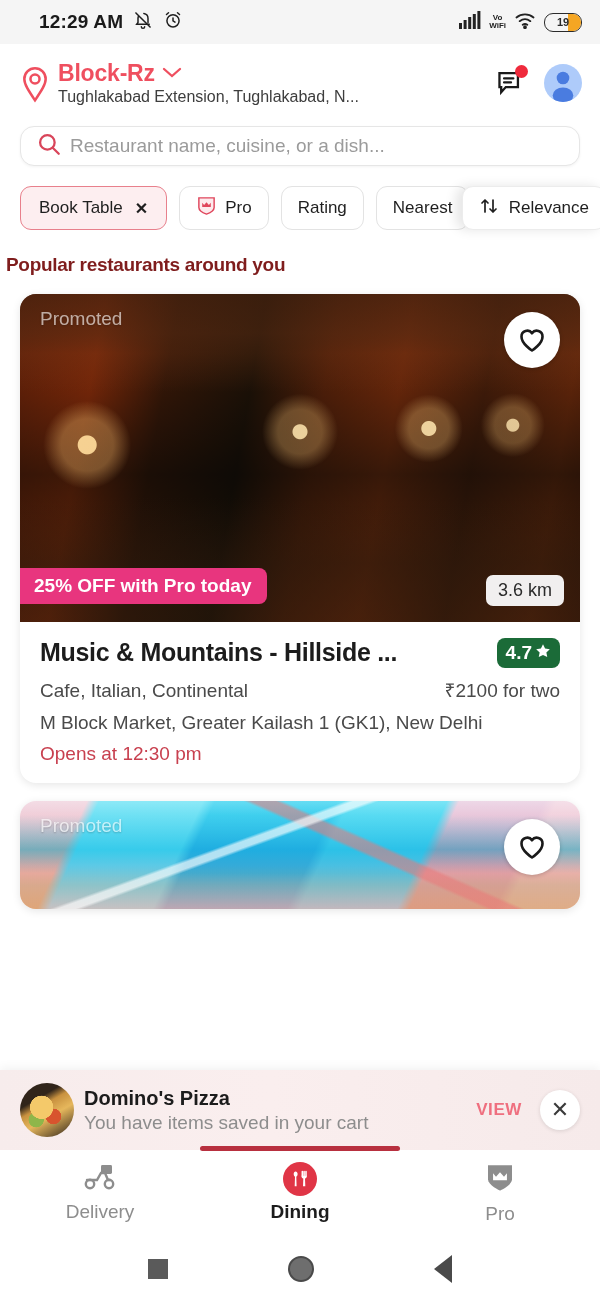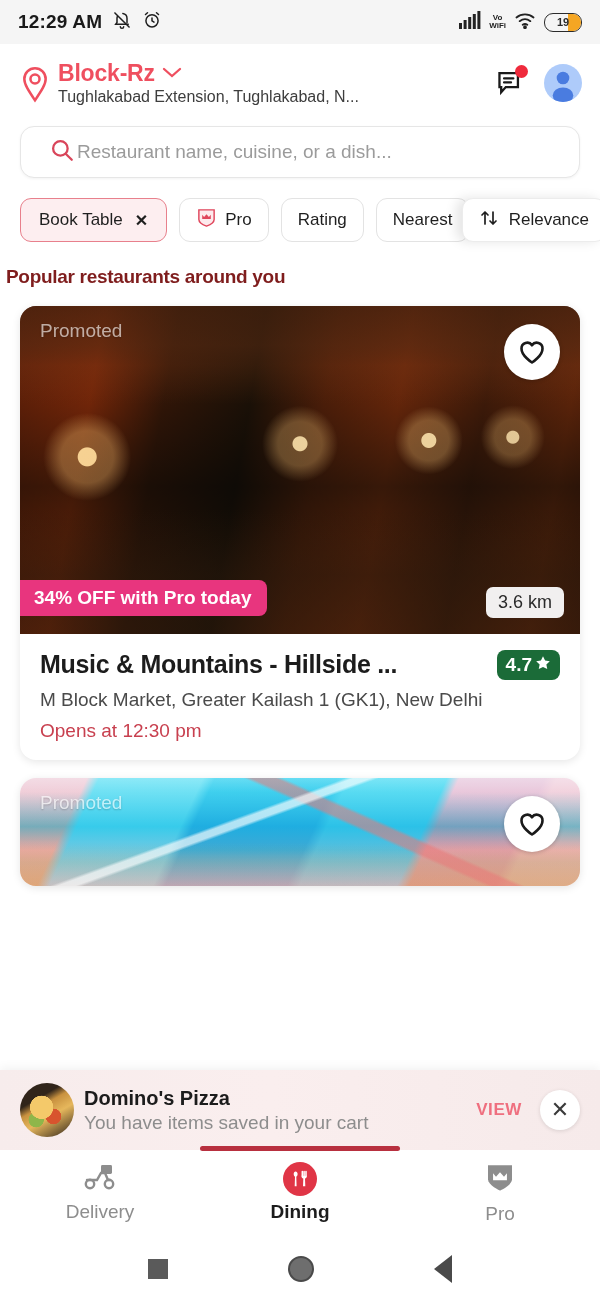--- a/index.html
+++ b/index.html
@@ -11,21 +11,21 @@
     position:relative;
   }
 
   
   .statusbar {
     height:44px;
     background:#f5f5f5;
     display:flex; align-items:center; justify-content:space-between;
     padding:0 18px;
   }
-  .sb-left { display:flex; align-items:center; gap:10px; }
+  .sb-left { display:flex; align-items:center; gap:10px;margin-left:21px; }
   .sb-time { font-size:19px; font-weight:bold; color:#1a1a1a; letter-spacing:.2px; }
   .sb-right { display:flex; align-items:center; gap:8px; }
   .vowifi { font-size:8px; line-height:8.5px; font-weight:bold; color:#222; text-align:center; }
   .batt {
     width:38px; height:19px; border:1.6px solid #2b2b2b; border-radius:9px;
     position:relative; display:flex; align-items:center; overflow:hidden;
   }
   .batt-fill { position:absolute; right:0; top:0; bottom:0; width:13px; background:#f5a623; border-radius:0 7px 7px 0; }
   .batt-num { position:relative; z-index:2; font-size:11px; font-weight:bold; color:#2b2b2b; width:100%; text-align:center; }
 
@@ -45,23 +45,23 @@
     position:absolute; top:-1px; right:0px; width:13px; height:13px;
     border-radius:50%; background:#ef2a3c;
   }
   .avatar {
     width:38px; height:38px; border-radius:50%; background:#aecbfa;
     display:flex; align-items:flex-end; justify-content:center; overflow:hidden;
   }
 
   
   .searchbar {
-    margin:12px 20px 0 20px; height:52px;
+    margin:12px 20px 0 20px; height:40px;
     border:1px solid #e6e6e6; border-radius:14px; background:#fff;
-    display:flex; align-items:center; padding:0 28px; gap:2px;
+    display:flex; align-items:center; padding:0 15px; gap:8px;
     box-shadow:0 1px 3px rgba(0,0,0,.05);
   }
   .search-ph { font-size:19px; color:#9b9b9b; }
 
   
   .chips { margin-top:18px; padding-left:20px; display:flex; align-items:center; gap:12px; position:relative; height:48px; }
   .chip {
     height:44px; border:1px solid #e3e3e3; border-radius:11px; background:#fff;
     display:flex; align-items:center; gap:8px; padding:0 16px;
     font-size:17px; color:#1f1f1f; white-space:nowrap;
@@ -325,35 +325,39 @@
 
 <div class="card">
   <div class="card-img">
     <div class="img-a"></div>
     <span class="promoted">Promoted</span>
     <div class="heart">
       <svg width="30" height="30" viewBox="0 0 24 24" fill="none" stroke="#1a1a1a" stroke-width="2.1" stroke-linejoin="round">
         <path d="M12 20.4S3.6 15 3.6 9.3A4.6 4.6 0 0 1 12 6.6a4.6 4.6 0 0 1 8.4 2.7c0 5.7-8.4 11.1-8.4 11.1z"></path>
       </svg>
     </div>
-    <div class="offer">34% OFF with Pro today</div>
+    <div class="offer">25% OFF with Pro today</div>
     <div class="dist">3.6 km</div>
   </div>
   <div class="card-body">
     <div class="name-row">
       <div class="r-name">Music &amp; Mountains - Hillside ...</div>
       <div class="rating">
         <span>4.7</span>
         <span>
           <svg width="16" height="16" viewBox="0 0 20 20" fill="#fff">
               <path d="M10 1.5l2.6 5.4 5.9.8-4.3 4.1 1.1 5.8L10 14.9 4.7 17.6l1.1-5.8L1.5 7.7l5.9-.8z"></path>
             </svg>
         </span>
       </div>
     </div>
+    <div class="meta-row">
+      <span class="cuisine">Cafe, Italian, Continental</span>
+      <span class="cost">₹2100 for two</span>
+    </div>
     <div class="addr">M Block Market, Greater Kailash 1 (GK1), New Delhi</div>
     <div class="opens">Opens at 12:30 pm</div>
   </div>
 </div>
 
 <div class="card">
   <div class="card-img short">
     <div class="img-b"></div>
     <span class="promoted">Promoted</span>
     <div class="heart">

